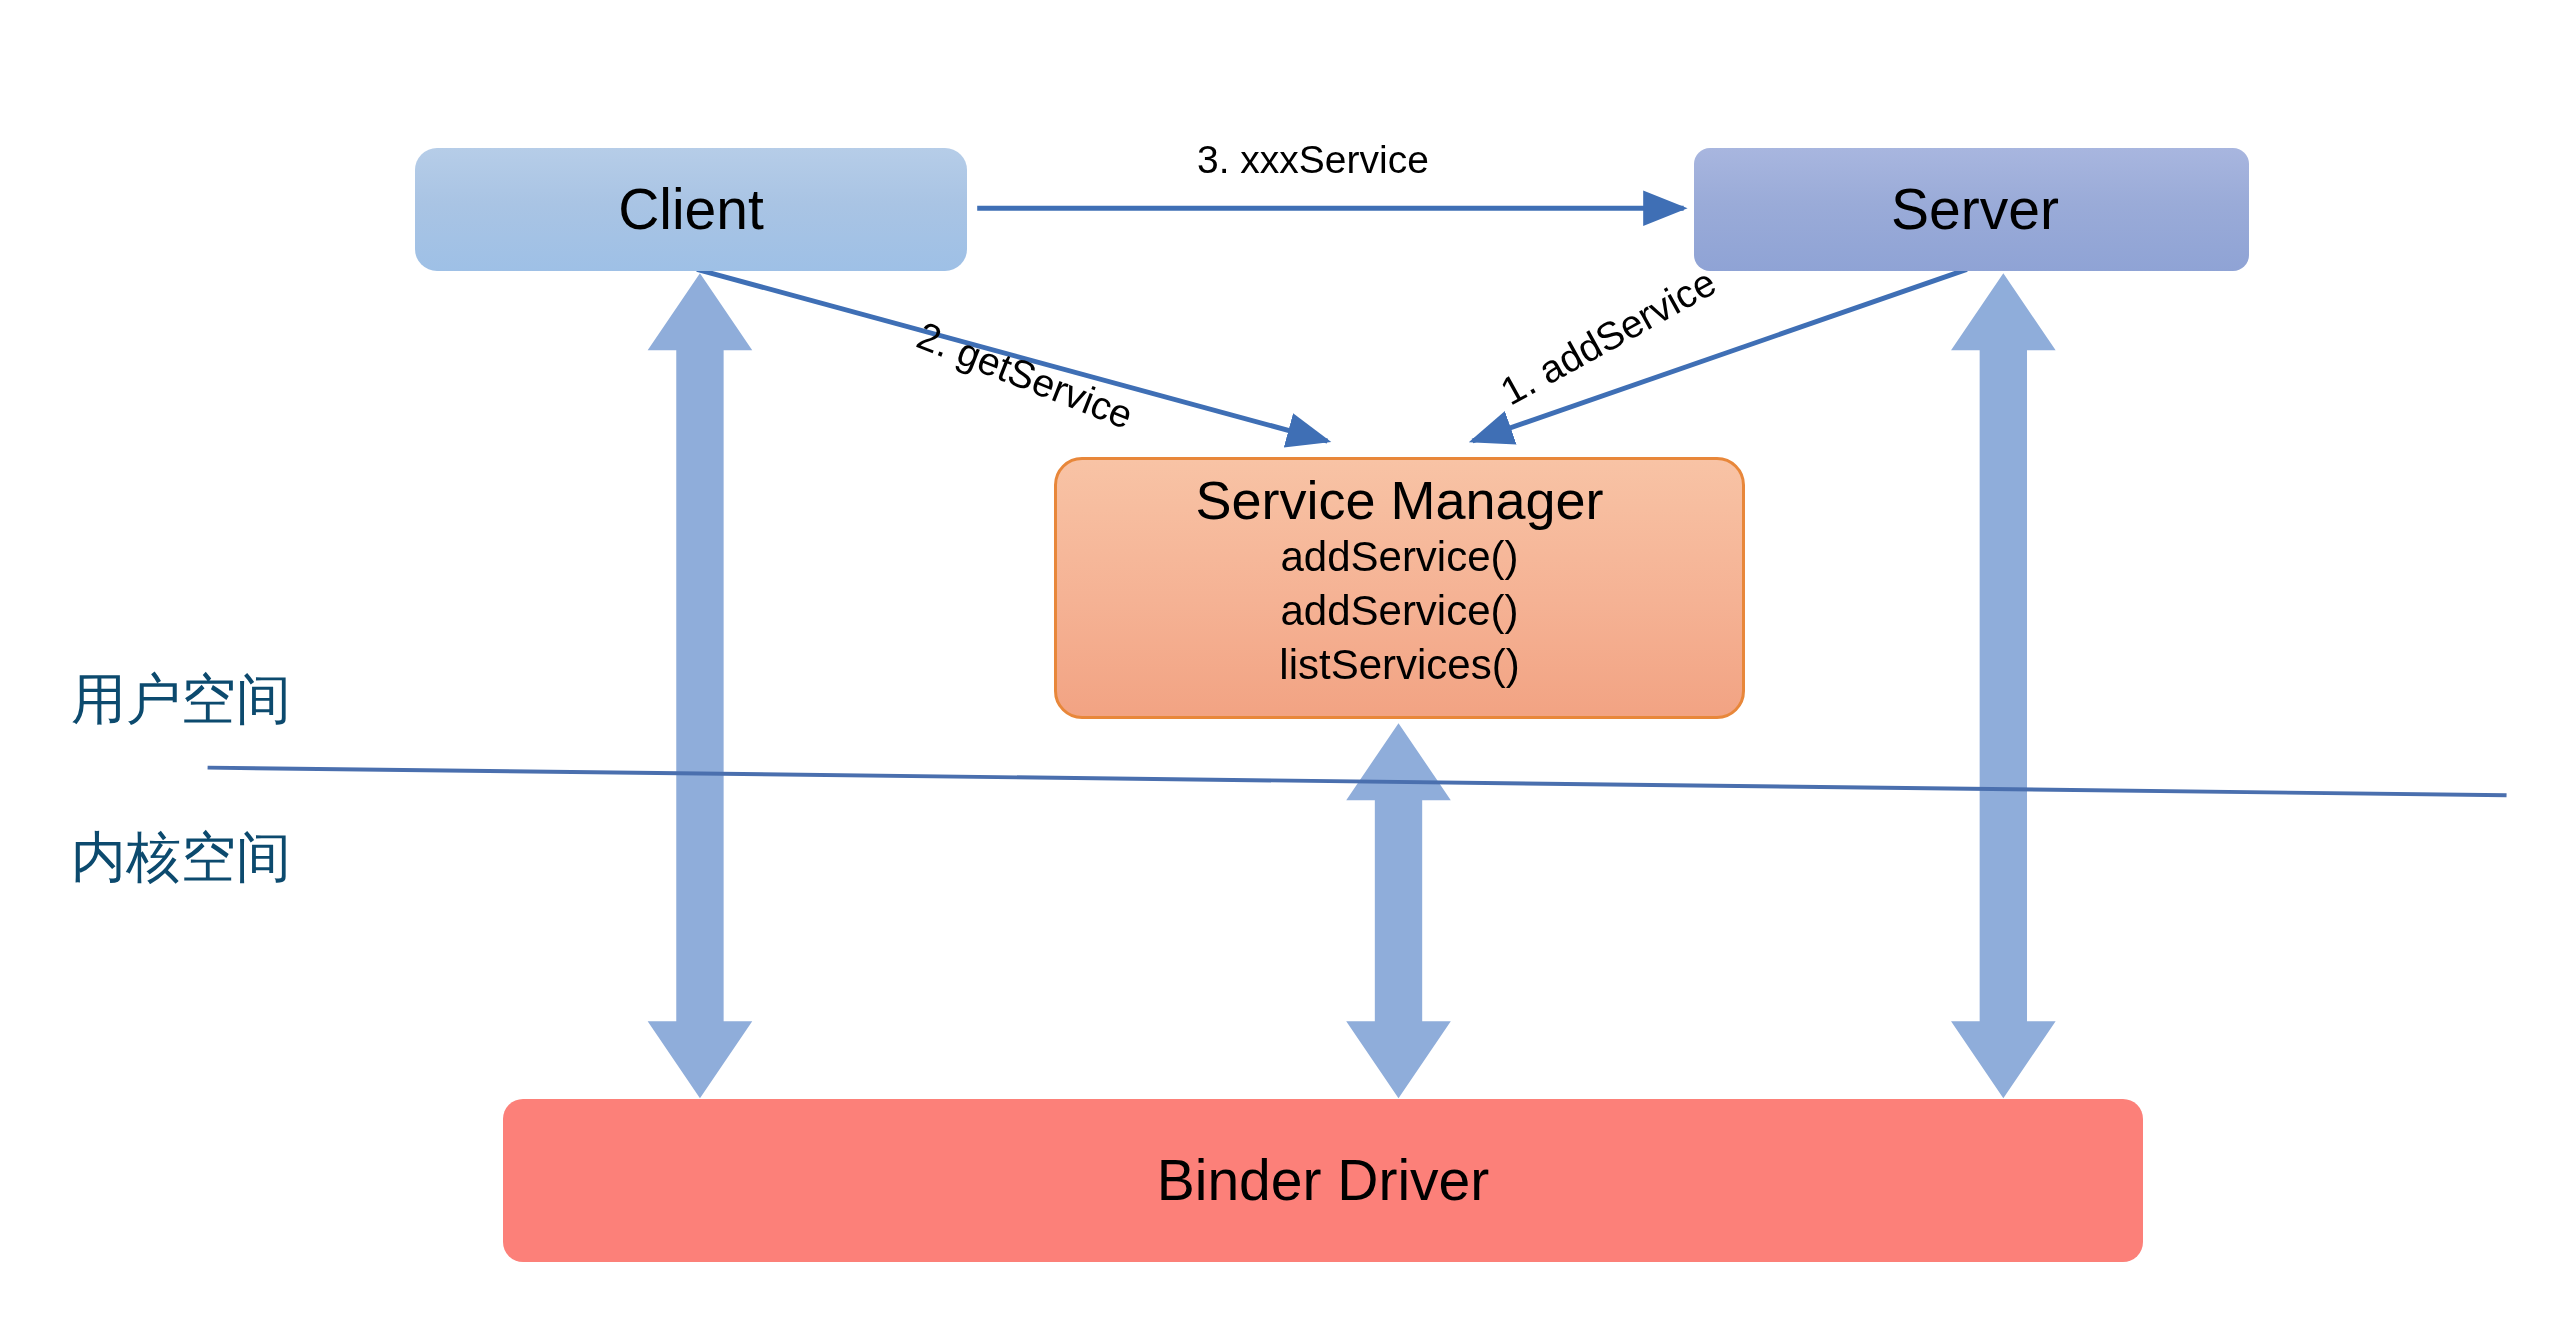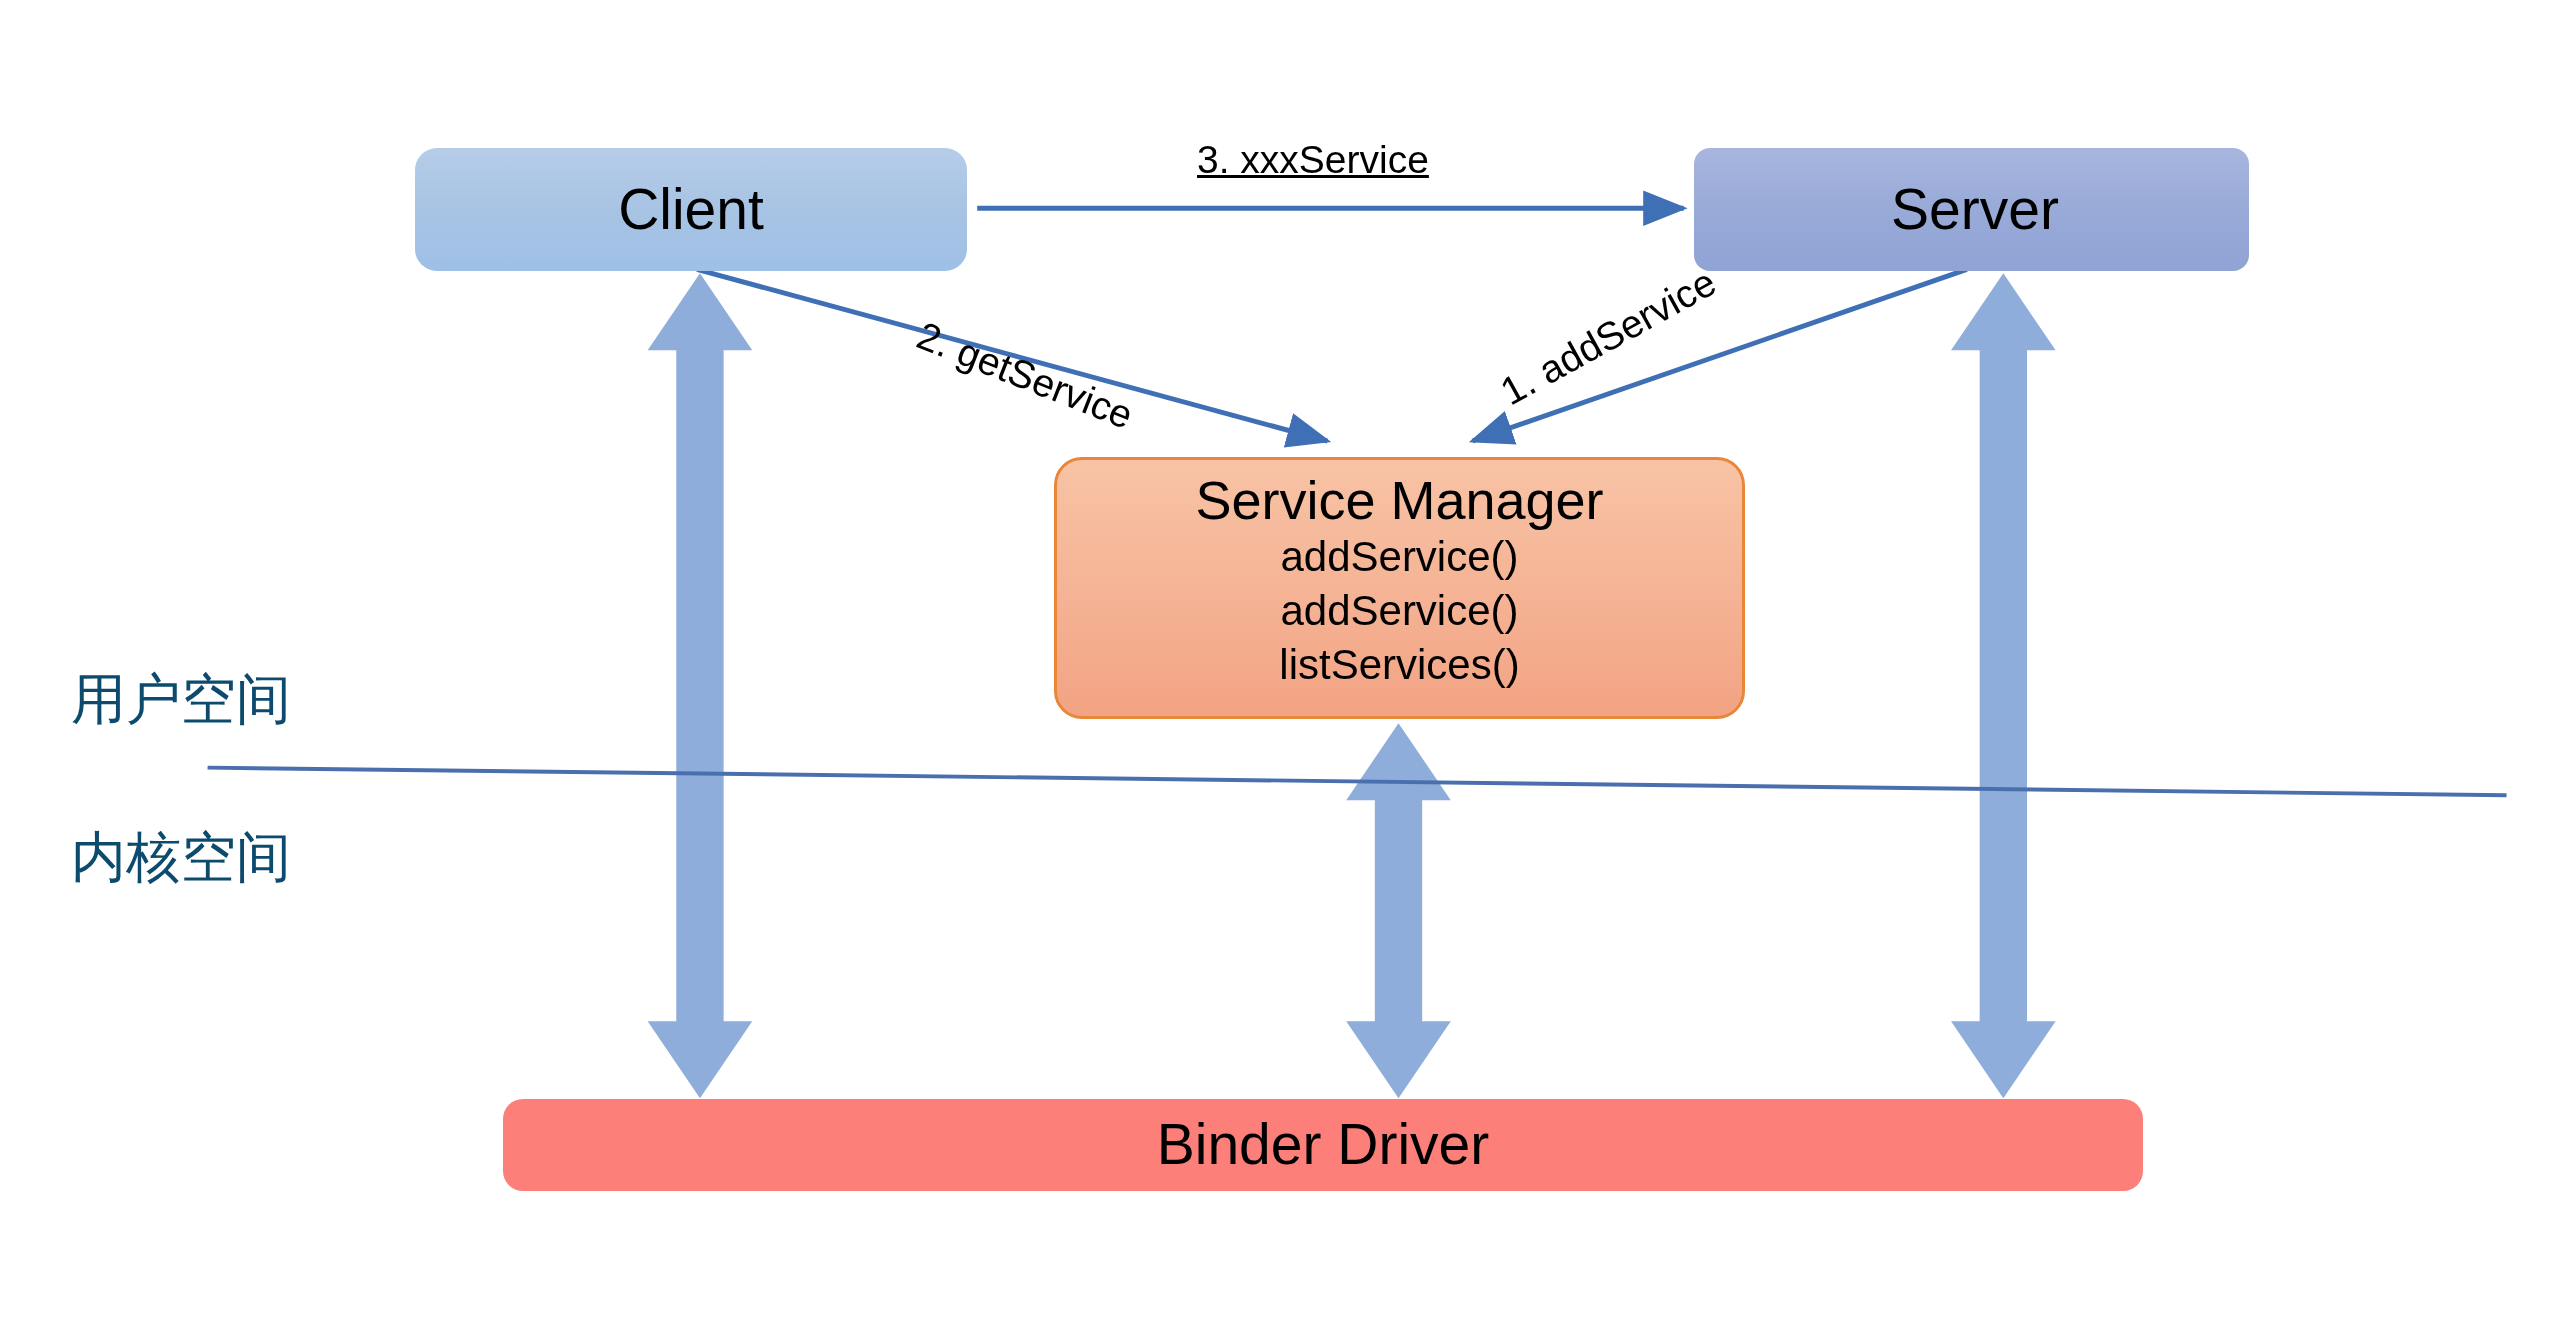--- a/index.html
+++ b/index.html
@@ -59,21 +59,21 @@
     border-radius: 28px;
     background: linear-gradient(180deg, #f8c3a5 0%, #f5b294 55%, #f2a383 100%);
     border: 3px solid #e8873a;
     justify-content: flex-start;
     padding-top: 10px;
   }
   #node-binder-driver {
     left: 503px;
     top: 1099px;
     width: 1640px;
-    height: 92px;
+    height: 163px;
     border-radius: 20px;
     background: #fc8079;
   }
 
   .node-title {
     font-size: 57px;
     line-height: 1.12;
     font-weight: 400;
     white-space: nowrap;
   }
@@ -99,21 +99,20 @@
   .edge-label {
     position: absolute;
     font-size: 39px;
     color: #000000;
     white-space: nowrap;
     transform-origin: 0 50%;
   }
   #label-xxx-service {
     left: 1197px;
     top: 138px;
-    text-decoration: underline;
   }
   #label-get-service {
     left: 919px;
     top: 312px;
     transform: rotate(21.5deg);
   }
   #label-add-service {
     left: 1504px;
     top: 373px;
     transform: rotate(-29deg);

